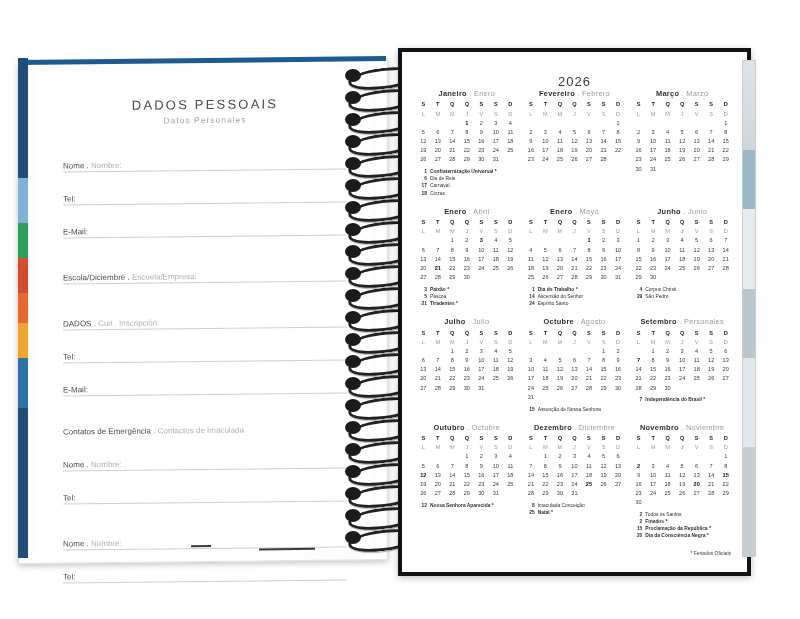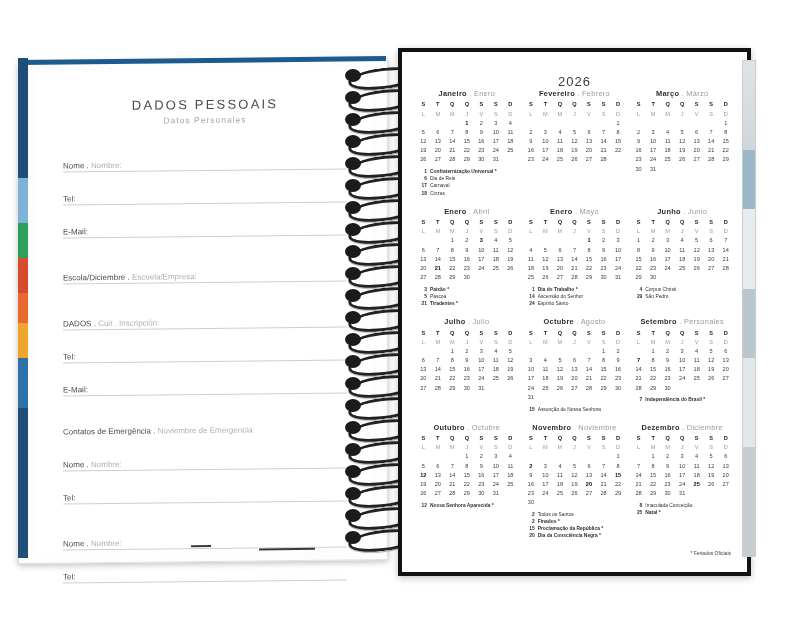--- a/index.html
+++ b/index.html
@@ -136,21 +136,21 @@
           </div>
           <div class="gap"></div>
           <div class="field">
             <span class="lbl"><span>E-Mail:</span><span class="soft"></span></span>
           </div>
           <div class="gap"></div>
         </div>
 
       <div class="gap-lg"></div>
       <div class="sec-lbl">
-        <span>Contatos de Emergência . </span><span class="soft">Noviembre de Emergencia</span>
+        <span>Contatos de Emergência . </span><span class="soft">Contactos de Imaculada</span>
       </div>
       <div class="gap"></div>
       <div id="left-emergency">
           <div class="field">
             <span class="lbl"><span>Nome . </span><span class="soft">Nombre:</span></span>
           </div>
           <div class="gap"></div>
           <div class="field">
             <span class="lbl"><span>Tel:</span><span class="soft"></span></span>
           </div>
@@ -1063,20 +1063,100 @@
               </tbody>
             </table>
             <div class="notes">
               <div class="note bold">
                 <span class="d">12</span>
                 <span class="t">Nossa Senhora Aparecida *</span>
               </div>
             </div>
           </div>
           <div class="quarter">
+            <div class="mon-head"><b>Dezembro</b> <span>. Diciembre</span></div>
+            <table class="mini">
+              <tbody>
+                <tr>
+                  <th>S</th>
+                  <th>T</th>
+                  <th>Q</th>
+                  <th>Q</th>
+                  <th>S</th>
+                  <th>S</th>
+                  <th>D</th>
+                </tr>
+                <tr>
+                  <td style="color:#9a9a9a">L</td>
+                  <td style="color:#9a9a9a">M</td>
+                  <td style="color:#9a9a9a">M</td>
+                  <td style="color:#9a9a9a">J</td>
+                  <td style="color:#9a9a9a">V</td>
+                  <td style="color:#9a9a9a">S</td>
+                  <td style="color:#9a9a9a">D</td>
+                </tr>
+                <tr>
+                  <td></td>
+                  <td>1</td>
+                  <td>2</td>
+                  <td>3</td>
+                  <td>4</td>
+                  <td>5</td>
+                  <td>6</td>
+                </tr>
+                <tr>
+                  <td>7</td>
+                  <td>8</td>
+                  <td>9</td>
+                  <td>10</td>
+                  <td>11</td>
+                  <td>12</td>
+                  <td>13</td>
+                </tr>
+                <tr>
+                  <td>14</td>
+                  <td>15</td>
+                  <td>16</td>
+                  <td>17</td>
+                  <td>18</td>
+                  <td>19</td>
+                  <td>20</td>
+                </tr>
+                <tr>
+                  <td>21</td>
+                  <td>22</td>
+                  <td>23</td>
+                  <td>24</td>
+                  <td class="hl">25</td>
+                  <td>26</td>
+                  <td>27</td>
+                </tr>
+                <tr>
+                  <td>28</td>
+                  <td>29</td>
+                  <td>30</td>
+                  <td>31</td>
+                  <td></td>
+                  <td></td>
+                  <td></td>
+                </tr>
+              </tbody>
+            </table>
+            <div class="notes">
+              <div class="note">
+                <span class="d">8</span>
+                <span class="t">Imaculada Conceição</span>
+              </div>
+              <div class="note bold">
+                <span class="d">25</span>
+                <span class="t">Natal *</span>
+              </div>
+            </div>
+          </div>
+          <div class="quarter">
             <div class="mon-head"><b>Novembro</b> <span>. Noviembre</span></div>
             <table class="mini">
               <tbody>
                 <tr>
                   <th>S</th>
                   <th>T</th>
                   <th>Q</th>
                   <th>Q</th>
                   <th>S</th>
                   <th>S</th>
@@ -1159,99 +1239,19 @@
               <div class="note bold">
                 <span class="d">15</span>
                 <span class="t">Proclamação da República *</span>
               </div>
               <div class="note bold">
                 <span class="d">20</span>
                 <span class="t">Dia da Consciência Negra *</span>
               </div>
             </div>
           </div>
-          <div class="quarter">
-            <div class="mon-head"><b>Dezembro</b> <span>. Diciembre</span></div>
-            <table class="mini">
-              <tbody>
-                <tr>
-                  <th>S</th>
-                  <th>T</th>
-                  <th>Q</th>
-                  <th>Q</th>
-                  <th>S</th>
-                  <th>S</th>
-                  <th>D</th>
-                </tr>
-                <tr>
-                  <td style="color:#9a9a9a">L</td>
-                  <td style="color:#9a9a9a">M</td>
-                  <td style="color:#9a9a9a">M</td>
-                  <td style="color:#9a9a9a">J</td>
-                  <td style="color:#9a9a9a">V</td>
-                  <td style="color:#9a9a9a">S</td>
-                  <td style="color:#9a9a9a">D</td>
-                </tr>
-                <tr>
-                  <td></td>
-                  <td>1</td>
-                  <td>2</td>
-                  <td>3</td>
-                  <td>4</td>
-                  <td>5</td>
-                  <td>6</td>
-                </tr>
-                <tr>
-                  <td>7</td>
-                  <td>8</td>
-                  <td>9</td>
-                  <td>10</td>
-                  <td>11</td>
-                  <td>12</td>
-                  <td>13</td>
-                </tr>
-                <tr>
-                  <td>14</td>
-                  <td>15</td>
-                  <td>16</td>
-                  <td>17</td>
-                  <td>18</td>
-                  <td>19</td>
-                  <td>20</td>
-                </tr>
-                <tr>
-                  <td>21</td>
-                  <td>22</td>
-                  <td>23</td>
-                  <td>24</td>
-                  <td class="hl">25</td>
-                  <td>26</td>
-                  <td>27</td>
-                </tr>
-                <tr>
-                  <td>28</td>
-                  <td>29</td>
-                  <td>30</td>
-                  <td>31</td>
-                  <td></td>
-                  <td></td>
-                  <td></td>
-                </tr>
-              </tbody>
-            </table>
-            <div class="notes">
-              <div class="note">
-                <span class="d">8</span>
-                <span class="t">Imaculada Conceição</span>
-              </div>
-              <div class="note bold">
-                <span class="d">25</span>
-                <span class="t">Natal *</span>
-              </div>
-            </div>
-          </div>
         </div>
       </div>
     <div class="foot">* Feriados Oficiais</div>
   </div>
   <div class="right-tabs"></div>
 
 </div>
 
 </body></html>

